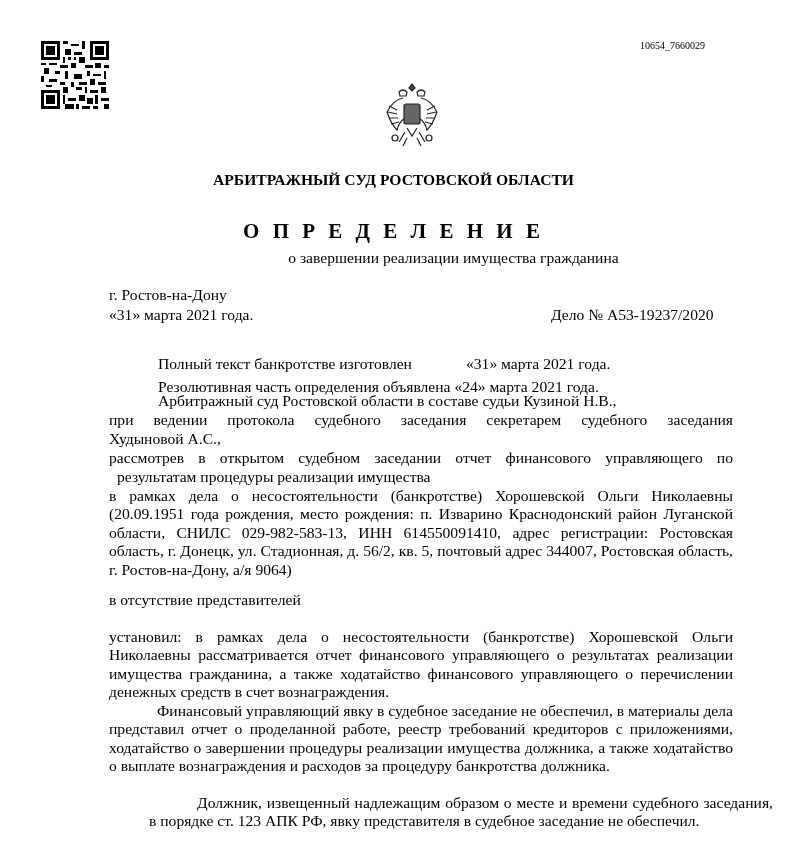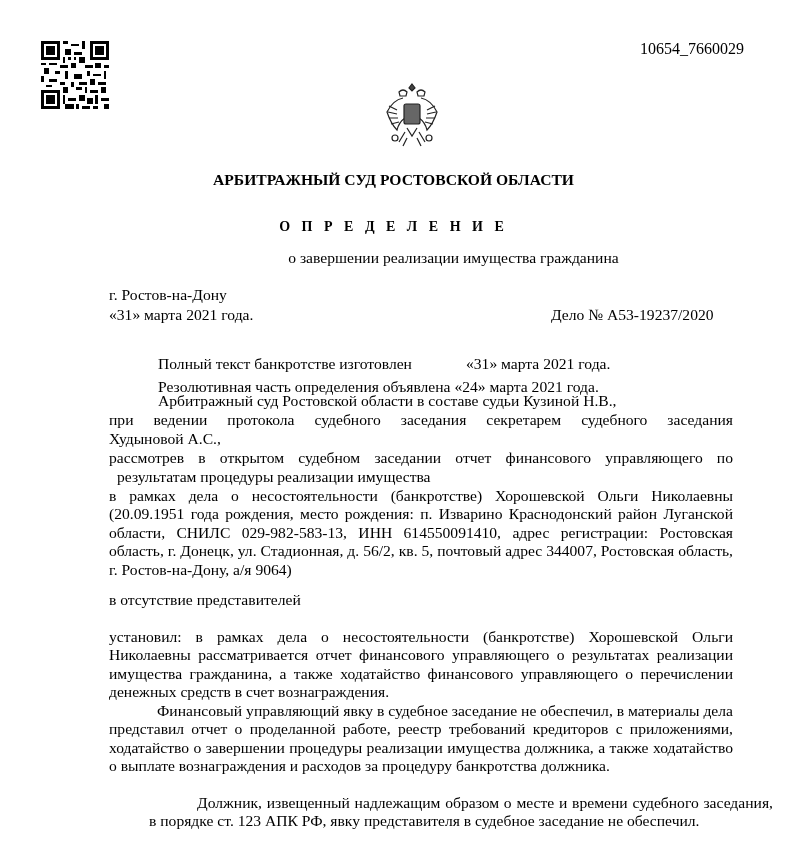--- a/index.html
+++ b/index.html
@@ -1,24 +1,24 @@
 <!DOCTYPE html>
 <html><head>
   <meta charset="utf-8">
   <style>
     html, body { margin: 0; padding: 0; background: #ffffff; }
     body {
       width: 787px; height: 845px; position: relative; overflow: hidden;
       font-family: "Liberation Serif", serif; color: #000; font-size: 15.6px;
     }
     .qr { position: absolute; left: 41px; top: 41px; width: 68px; height: 68px; }
-    .docid { position: absolute; left: 640px; top: 40px; font-size: 16px; }
+    .docid { position: absolute; left: 640px; top: 40px; font-size: 10px; }
     .emblem { position: absolute; left: 383px; top: 80px; width: 58px; height: 70px; }
     .court { position: absolute; left: 0; width: 787px; top: 171px; text-align: center; font-weight: bold; font-size: 15.6px; }
-    .title { position: absolute; left: 0; width: 787px; top: 219px; text-align: center; font-weight: bold; letter-spacing: 4px; font-size: 14px; }
+    .title { position: absolute; left: 0; width: 787px; top: 219px; text-align: center; font-weight: bold; letter-spacing: 4px; font-size: 21px; }
     .subtitle { position: absolute; left: 0; width: 787px; top: 249px; text-align: center; padding-left: 120px; box-sizing: border-box; }
     .abs { position: absolute; white-space: nowrap; }
     .para { position: absolute; left: 109px; width: 624px; text-align: justify; line-height: 18.4px; }
     .justline { text-align: justify; text-align-last: justify; }
   </style>
 </head>
 <body>
 
 <svg class="qr" viewBox="0 0 25 25" shape-rendering="crispEdges">
   <rect x="0" y="0" width="25" height="25" fill="#fff"></rect>

